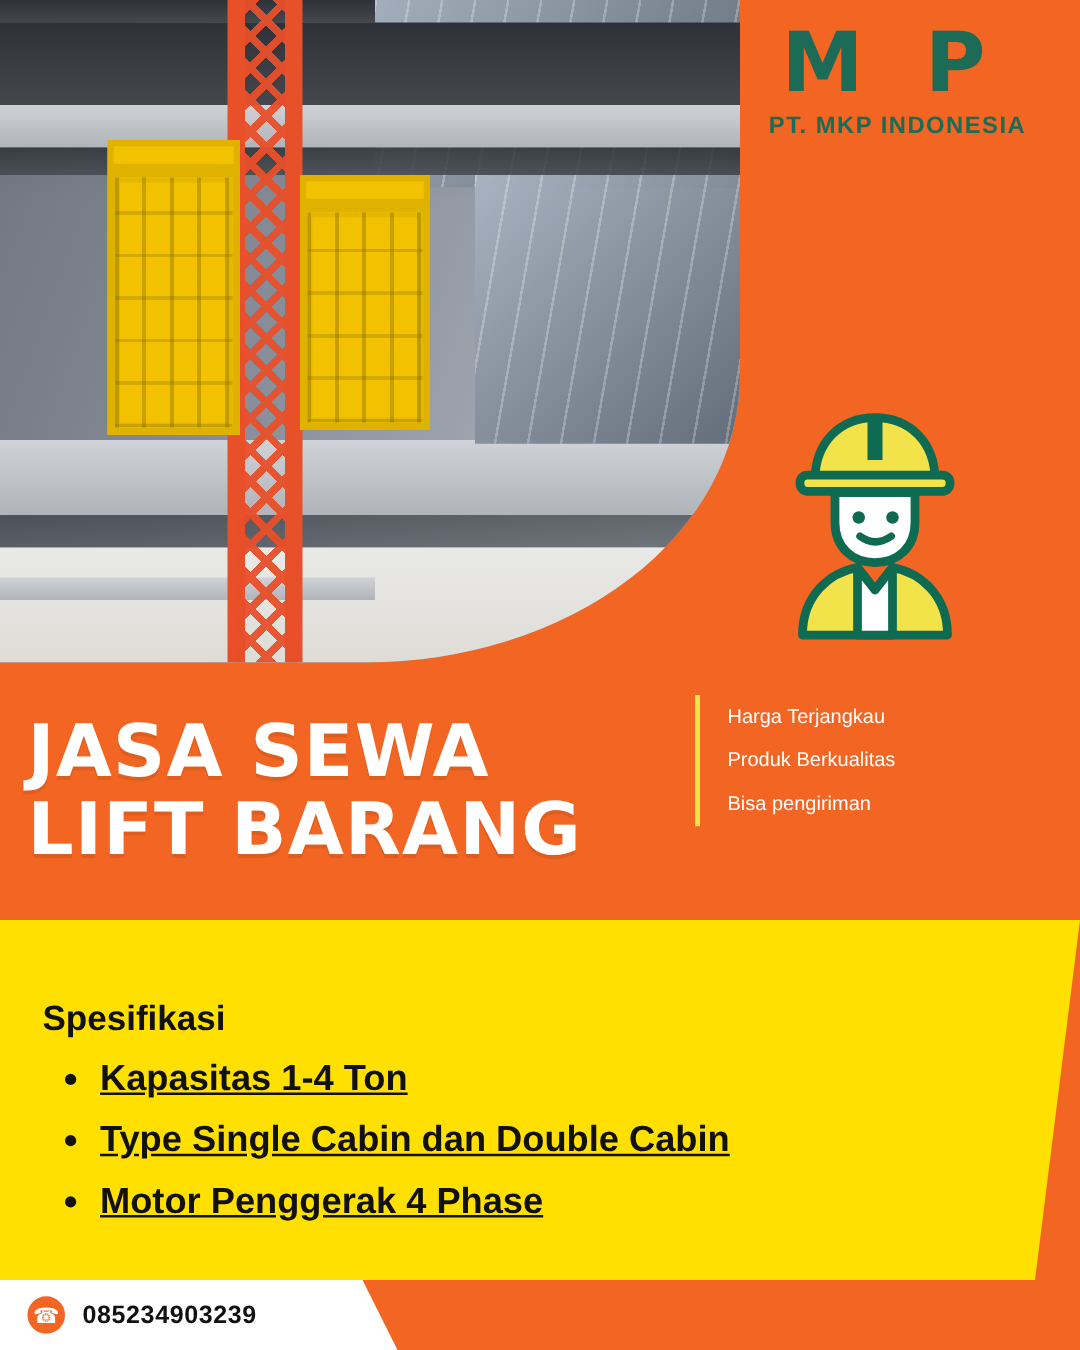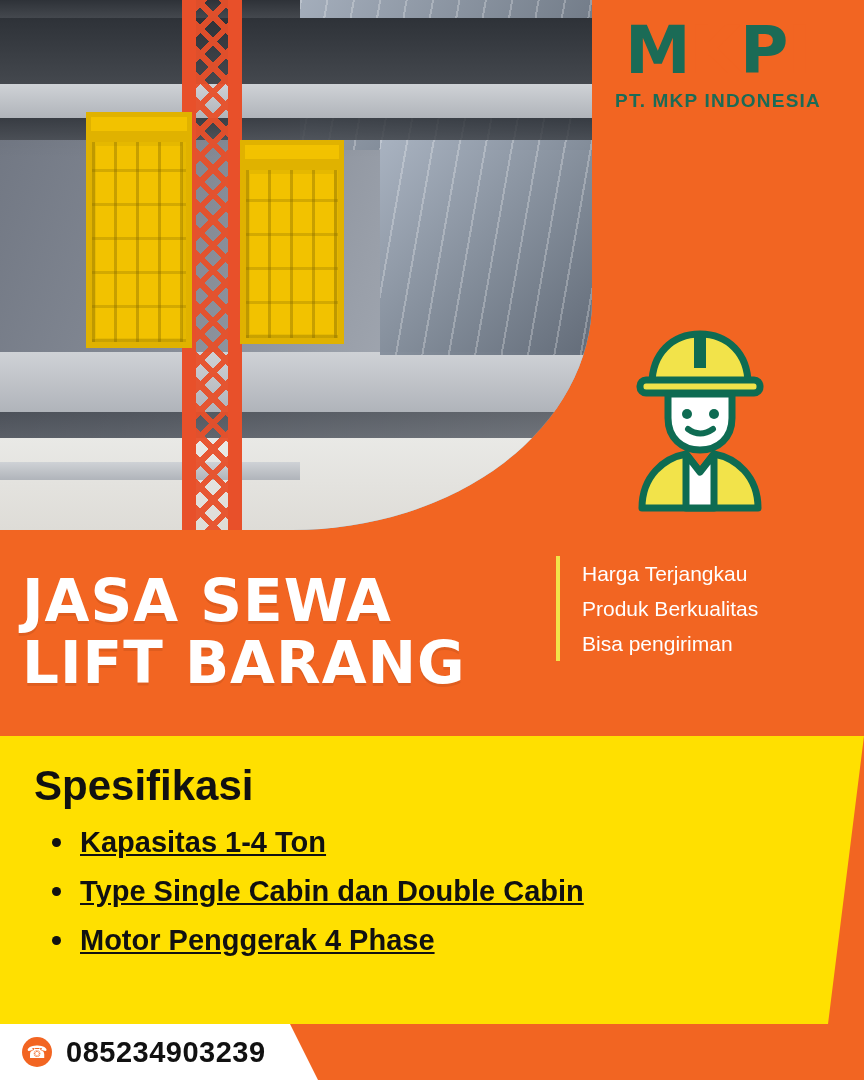--- a/index.html
+++ b/index.html
@@ -133,38 +133,39 @@
   .headline .l2 { display:block; }
 
   
   .benefits {
     position:absolute;
     left:556px; top:556px;
     width:300px;
     padding-left:22px;
     border-left:4px solid #F2E34A;
     color:#ffffff;
-    font-size:21px;
+    font-size:16px;
     line-height:35px;
   }
   .benefits div { white-space:nowrap; }
 
   
   .spec {
     position:absolute;
     left:0; top:736px;
     width:864px; height:288px;
     background:#FFE000;
     padding:26px 34px 0 34px;
   }
   .spec h2 {
-    font-size:42px;
+    font-size:28px;
     font-weight:bold;
     color:#111;
     margin-bottom:14px;
+    margin-top:37px;
   }
   .spec ul { list-style:none; }
   .spec li {
     position:relative;
     font-size:29px;
     font-weight:bold;
     color:#111;
     padding-left:46px;
     margin-bottom:13px;
     line-height:36px;
@@ -207,21 +208,21 @@
     width:30px; height:30px;
     border-radius:50%;
     background:#F26522;
     color:#fff;
     font-size:17px;
     display:flex; align-items:center; justify-content:center;
     margin-right:14px;
     flex:none;
   }
   .phone-num {
-    font-size:29px;
+    font-size:20px;
     font-weight:bold;
     color:#111;
     letter-spacing:.5px;
   }
 </style>
 </head>
 <body>
 
 <div class="poster">
 

